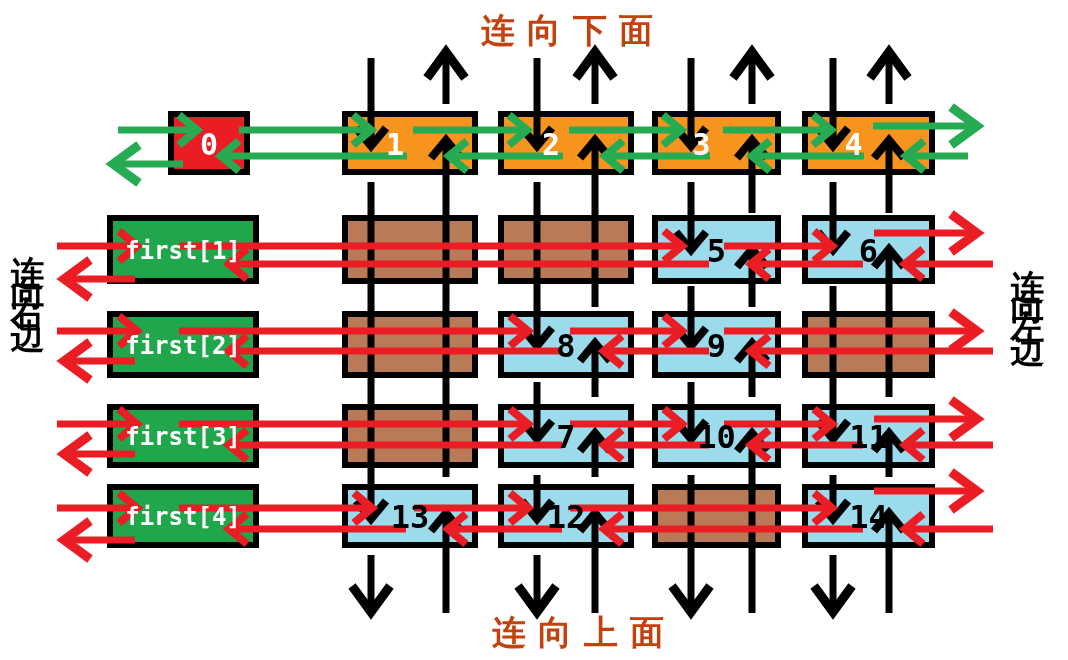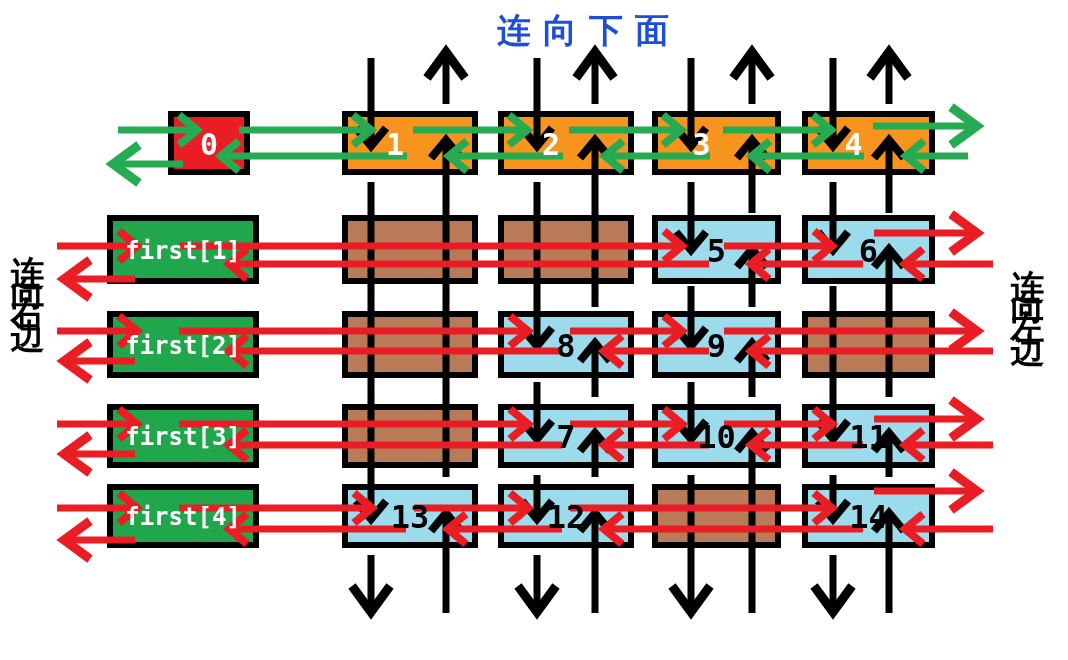--- a/index.html
+++ b/index.html
@@ -1,20 +1,20 @@
 <!DOCTYPE html>
 <html><head>
 <meta charset="utf-8">
 <style>
   html,body{margin:0;padding:0;background:#fff;}
   #stage{position:relative;width:1068px;height:660px;background:#fff;overflow:hidden;
          font-family:"DejaVu Sans",sans-serif;}
   #diagram-svg{position:absolute;left:0;top:0;}
   .htitle{position:absolute;font-weight:bold;font-size:34px;letter-spacing:12px;
-          color:#1d4ed8;white-space:nowrap;font-family:"DejaVu Sans",sans-serif;margin-left:16px;}
+          color:#c2410c;white-space:nowrap;font-family:"DejaVu Sans",sans-serif;}
   #title-top{left:481px;top:8px;}
   #title-bottom{left:492px;top:610px;}
   .vtitle{position:absolute;writing-mode:vertical-rl;text-orientation:upright;
           font-weight:bold;font-size:34px;letter-spacing:21px;color:#000;
           font-family:"DejaVu Sans",sans-serif;}
   #side-left{left:5px;top:228px;}
   #side-right{left:1005px;top:242px;}
 </style>
 </head>
 <body>
@@ -250,15 +250,16 @@
         <text x="566" y="437" fill="#000000" font-size="32" font-weight="bold" font-family="&quot;DejaVu Sans Mono&quot;,&quot;Liberation Mono&quot;,monospace" text-anchor="middle" dominant-baseline="central">7</text>
         <text x="716.5" y="437" fill="#000000" font-size="32" font-weight="bold" font-family="&quot;DejaVu Sans Mono&quot;,&quot;Liberation Mono&quot;,monospace" text-anchor="middle" dominant-baseline="central">10</text>
         <text x="868.5" y="437" fill="#000000" font-size="32" font-weight="bold" font-family="&quot;DejaVu Sans Mono&quot;,&quot;Liberation Mono&quot;,monospace" text-anchor="middle" dominant-baseline="central">11</text>
         <text x="183" y="517" fill="#ffffff" font-size="24" font-weight="bold" font-family="&quot;DejaVu Sans Mono&quot;,&quot;Liberation Mono&quot;,monospace" text-anchor="middle" dominant-baseline="central">first[4]</text>
         <text x="410" y="517" fill="#000000" font-size="32" font-weight="bold" font-family="&quot;DejaVu Sans Mono&quot;,&quot;Liberation Mono&quot;,monospace" text-anchor="middle" dominant-baseline="central">13</text>
         <text x="566" y="517" fill="#000000" font-size="32" font-weight="bold" font-family="&quot;DejaVu Sans Mono&quot;,&quot;Liberation Mono&quot;,monospace" text-anchor="middle" dominant-baseline="central">12</text>
         <text x="868.5" y="517" fill="#000000" font-size="32" font-weight="bold" font-family="&quot;DejaVu Sans Mono&quot;,&quot;Liberation Mono&quot;,monospace" text-anchor="middle" dominant-baseline="central">14</text>
       </g>
     </svg>
   <div id="title-top" class="htitle">连向下面</div>
+  <div id="title-bottom" class="htitle">连向上面</div>
   <div id="side-left" class="vtitle">连向右边</div>
   <div id="side-right" class="vtitle">连向左边</div>
 </div>
 
 </body></html>

